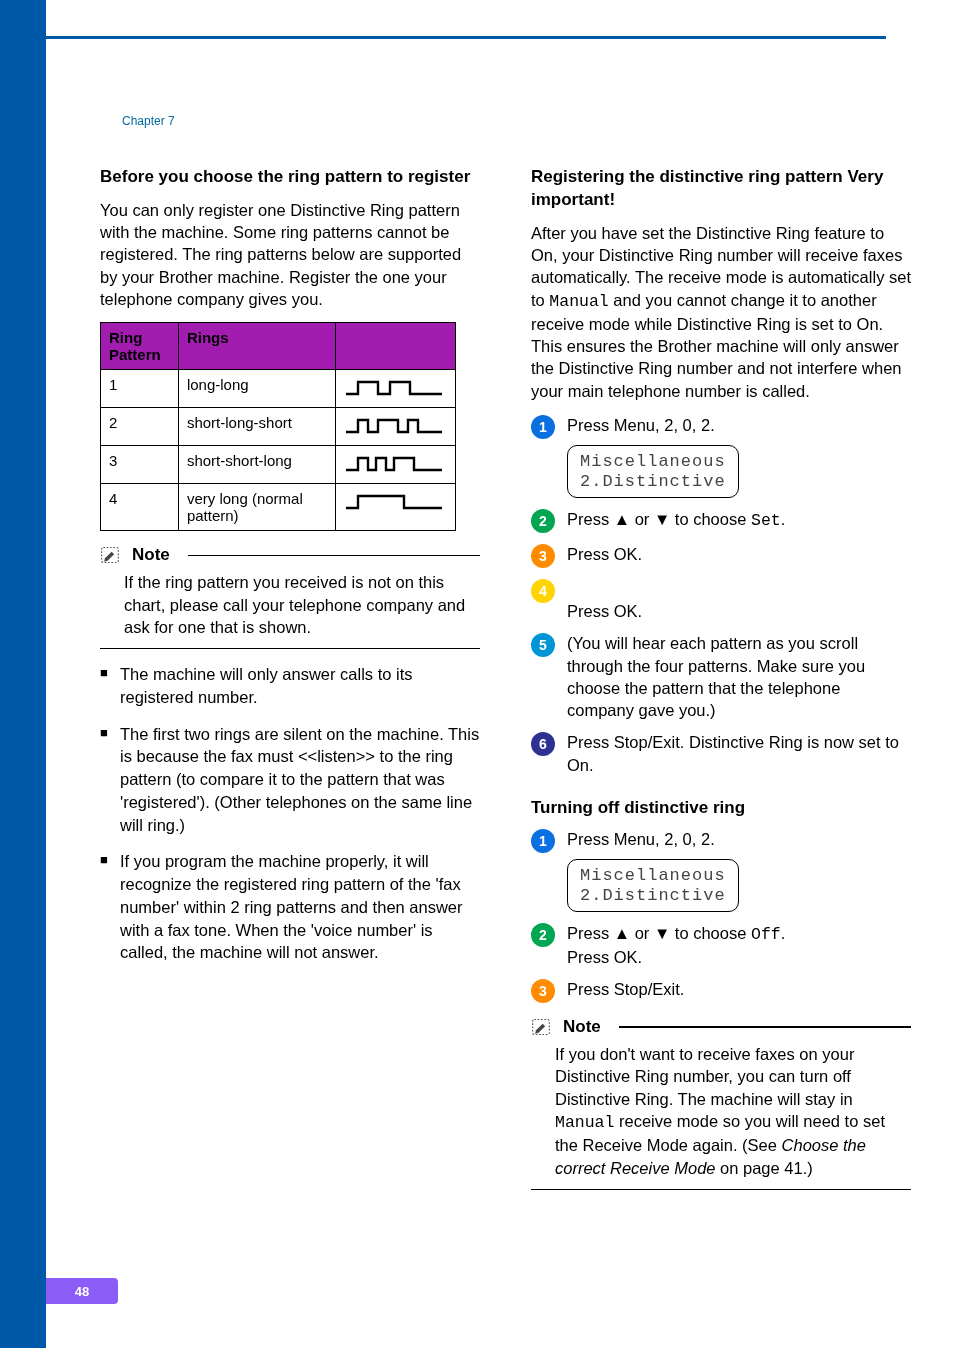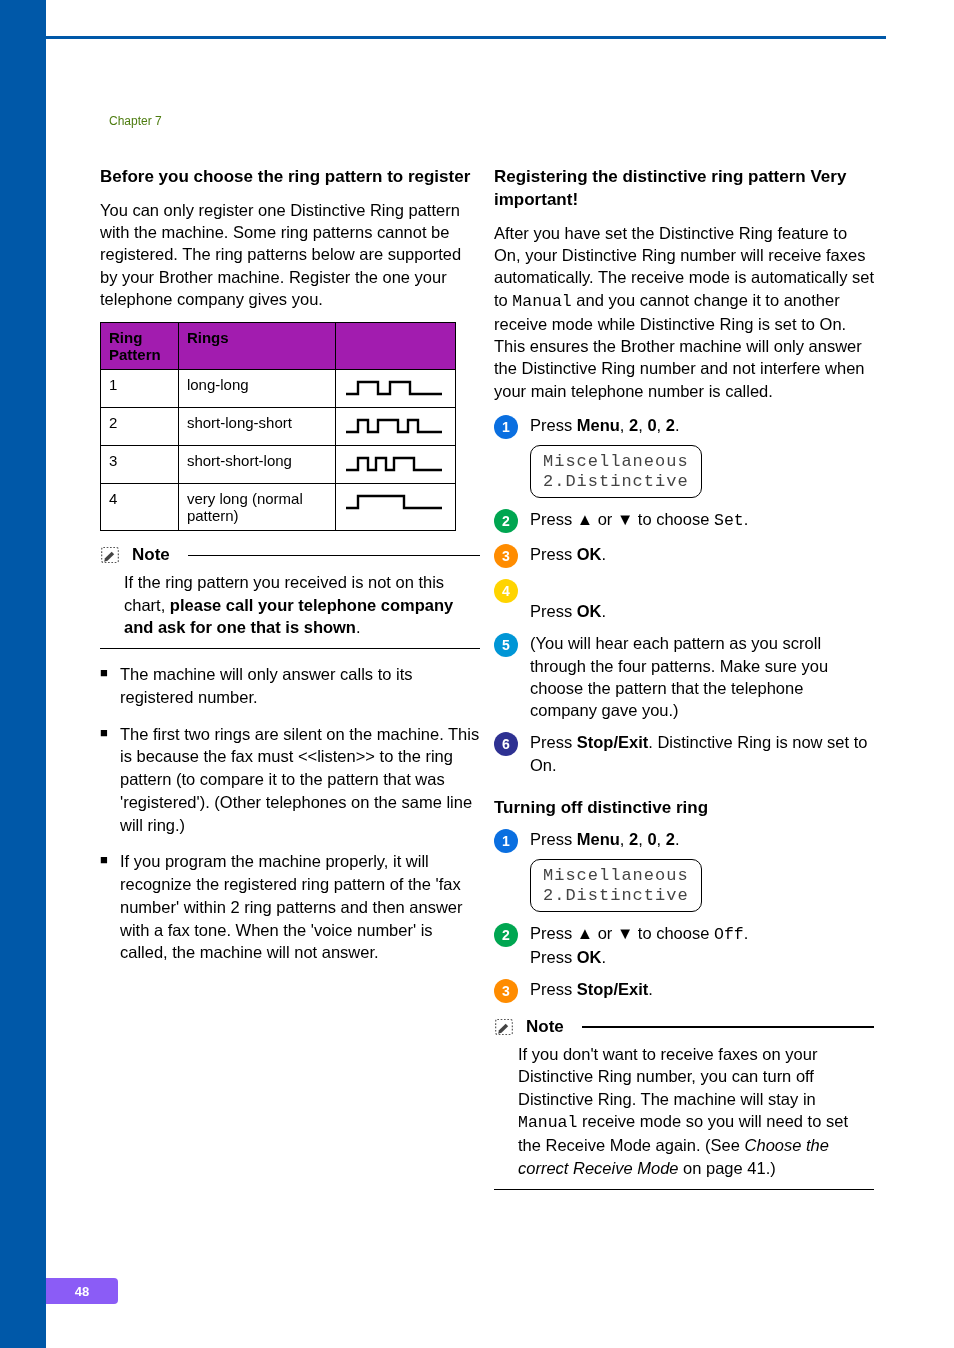--- a/index.html
+++ b/index.html
@@ -1,26 +1,26 @@
 <!DOCTYPE html>
 <html><head>
 <meta charset="utf-8">
 <style>
   * { box-sizing: border-box; margin: 0; padding: 0; }
   html, body { width: 954px; height: 1348px; font-family: Arial, Helvetica, sans-serif; color: #000; background: #fff; }
   .page { position: relative; width: 954px; height: 1348px; }
   .blue-rail { position: absolute; left: 0; top: 0; width: 46px; height: 1348px; background: #0058a8; }
   .blue-hr { position: absolute; left: 46px; top: 36px; height: 3px; width: 840px; background: #0058a8; }
-  .chapter-label { position: absolute; left: 109px; top: 114px; font-size: 12px; color: #4d7c0f; }
+  .chapter-label { position: absolute; left: 122px; top: 114px; font-size: 12px; color: #0369a1; }
   .col-left { position: absolute; left: 100px; top: 166px; width: 380px; }
-  .col-right { position: absolute; left: 494px; top: 166px; width: 380px; }
+  .col-right { position: absolute; left: 531px; top: 166px; width: 380px; }
   .h3 { font-size: 17px; font-weight: bold; line-height: 1.35; margin-bottom: 10px; }
   .h3-sub { font-size: 17px; font-weight: bold; margin-top: 22px; margin-bottom: 8px; }
   .para { font-size: 16.5px; line-height: 1.35; margin-bottom: 12px; }
-  .bold { font-weight: bold; }
+  .bold { font-weight: normal; }
   .mono { font-family: "Courier New", monospace; }
   .bullets { list-style: none; margin-top: 14px; }
   .bullets li { position: relative; padding-left: 20px; font-size: 16.5px; line-height: 1.38; margin-bottom: 14px; }
   .bullets li::before { content: "■"; position: absolute; left: 0; top: 1px; font-size: 13px; }
   .note-block { margin-top: 14px; }
   .note-head { display: flex; align-items: center; gap: 12px; margin-bottom: 4px; }
   .note-icon { width: 20px; height: 20px; }
   .note-label { font-size: 17px; font-weight: bold; }
   .note-rule { flex: 1; height: 1.5px; background: #000; margin-left: 6px; }
   .note-body { font-size: 16.5px; line-height: 1.35; padding: 2px 0 10px 24px; border-bottom: 1.5px solid #000; }

